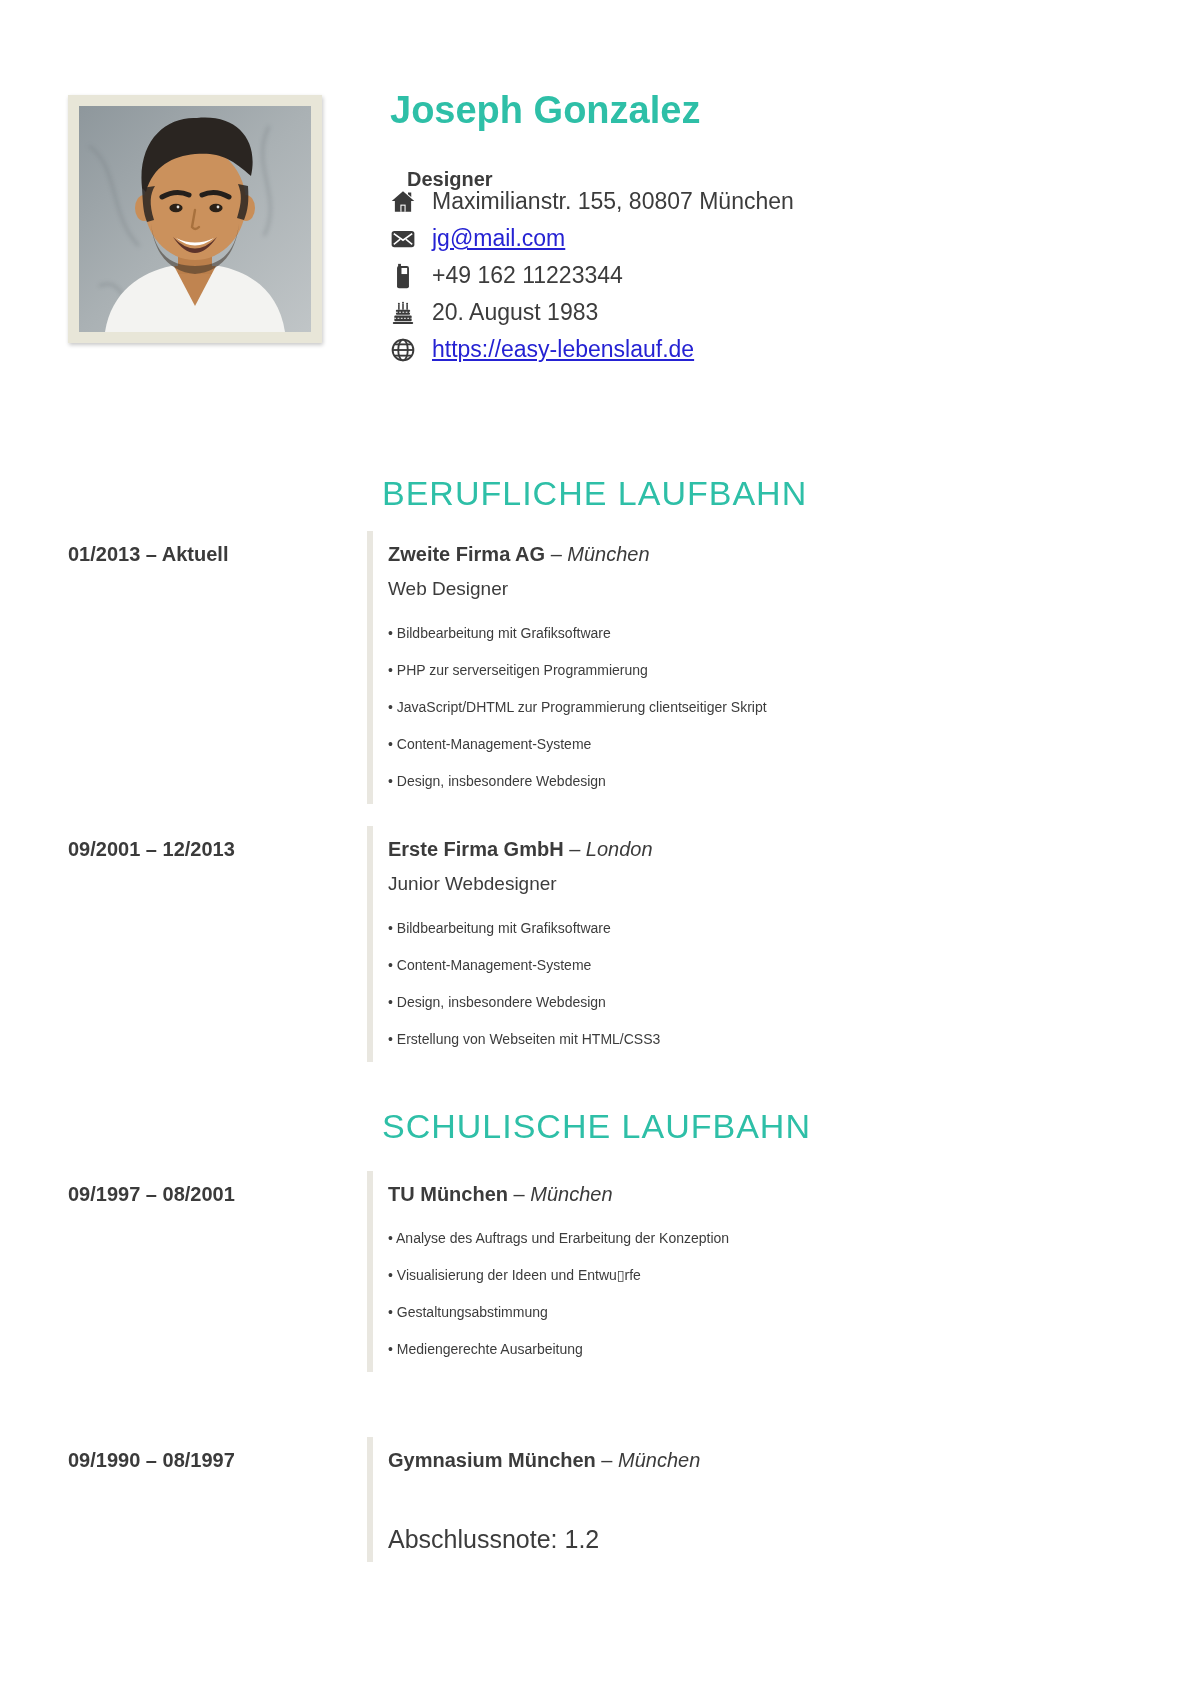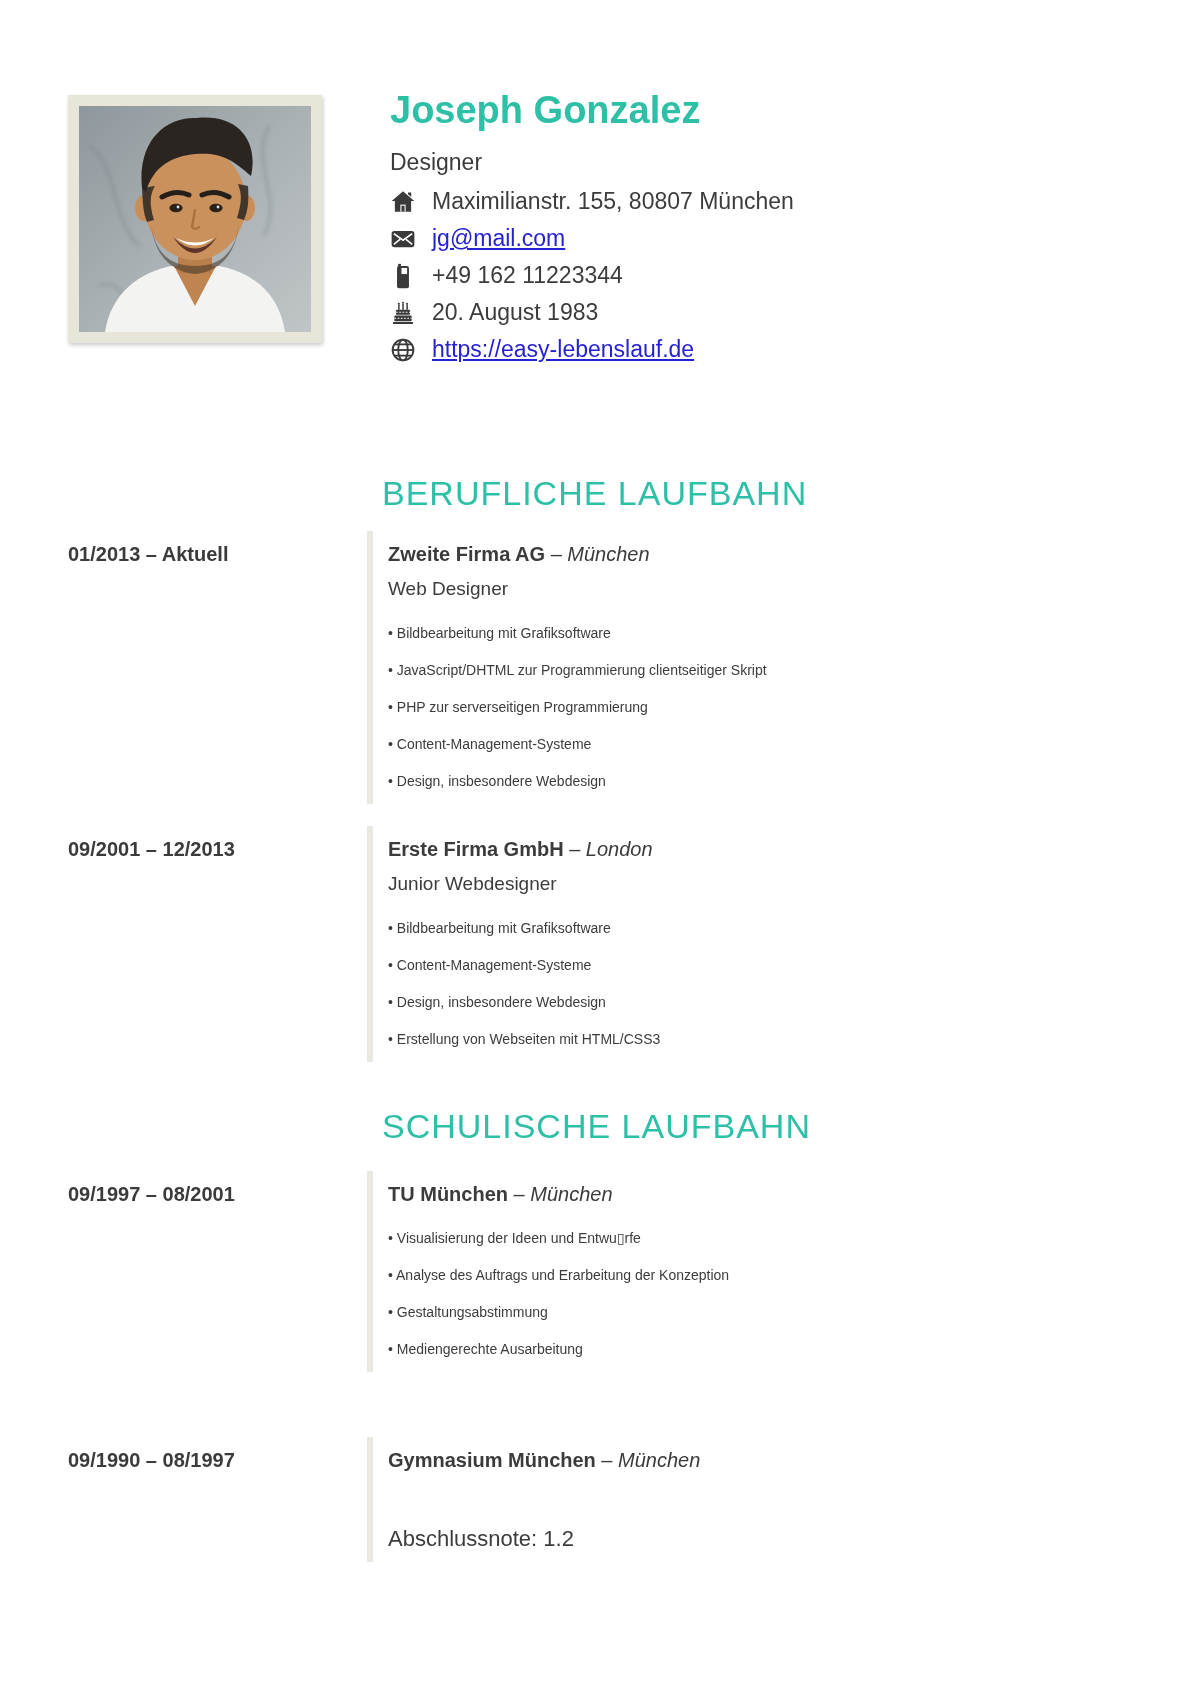--- a/index.html
+++ b/index.html
@@ -20,22 +20,22 @@
     position:absolute;left:68px;top:95px;width:254px;height:248px;
     background:var(--frame);padding:11px;
     box-shadow:1px 2px 4px rgba(0,0,0,.22);
   }
   .photo-frame svg{display:block;width:100%;height:100%;}
   .person-name{
     position:absolute;left:390px;top:88px;margin:0;
     font-size:38px;line-height:44px;font-weight:700;color:var(--accent);
   }
   .person-title{
-    position:absolute;left:390px;top:148px;margin:0;
-    font-size:23px;line-height:28px;font-weight:400;color:#3b3b3b;
+    position:absolute;left:390px;top:148px;margin:17px;
+    font-size:20px;line-height:28px;font-weight:700;color:#3b3b3b;
   }
   .contacts{
     position:absolute;left:390px;top:183px;margin:0;padding:0;list-style:none;width:700px;
   }
   .contact-row{display:flex;align-items:center;height:37px;}
   .cicon{width:26px;height:26px;flex:0 0 26px;margin-right:16px;display:flex;align-items:center;justify-content:center;}
   .cicon svg{width:26px;height:26px;display:block;}
   .ctext{font-size:23px;color:var(--text);}
   a.ctext{color:var(--link);text-decoration:underline;}
   
@@ -52,21 +52,21 @@
     margin-left:299px;border-left:6px solid var(--bar);
     padding:12px 0 12px 15px;
   }
   .title-line{font-size:20px;line-height:22px;color:#3b3b3b;}
   .title-line .org{font-weight:700;}
   .title-line .loc{font-style:italic;font-weight:400;}
   .role{margin-top:13px;font-size:19px;line-height:22px;min-height:22px;}
   ul.bullets{margin:22px 0 0 0;padding:0;list-style:none;}
   ul.bullets li{font-size:14px;line-height:22px;}
   ul.bullets li + li{margin-top:15px;}
-  .note{margin-top:22px;font-size:22px;line-height:22px;}
+  .note{margin-top:22px;font-size:25px;line-height:22px;}
 </style>
 </head>
 <body>
 
 <div class="page">
 
   <div class="photo-frame">
     <svg viewBox="0 0 232 226" preserveAspectRatio="none" xmlns="http://www.w3.org/2000/svg">
       <defs>
         <linearGradient id="bgg" x1="0" y1="0" x2="1" y2="1">
@@ -188,22 +188,22 @@
       <h3 class="section-title" style="top: 461px;">BERUFLICHE LAUFBAHN</h3>
       <div class="entry" style="top: 531px;">
     <div class="period">01/2013 – Aktuell</div>
     <div class="content">
       <div class="title-line">
         <span class="org">Zweite Firma AG</span><span class="sep"> – </span><em class="loc">München</em>
       </div>
       <div class="role">Web Designer</div>
       <ul class="bullets">
             <li>• Bildbearbeitung mit Grafiksoftware</li>
+            <li>• PHP zur serverseitigen Programmierung</li>
             <li>• JavaScript/DHTML zur Programmierung clientseitiger Skript</li>
-            <li>• PHP zur serverseitigen Programmierung</li>
             <li>• Content-Management-Systeme</li>
             <li>• Design, insbesondere Webdesign</li>
           </ul>
 
     </div>
   </div>
       <div class="entry" style="top: 826px;">
     <div class="period">09/2001 – 12/2013</div>
     <div class="content">
       <div class="title-line">
@@ -220,22 +220,22 @@
     </div>
   </div>
       <h3 class="section-title" style="top: 1094px;">SCHULISCHE LAUFBAHN</h3>
       <div class="entry" style="top: 1171px;">
     <div class="period">09/1997 – 08/2001</div>
     <div class="content">
       <div class="title-line">
         <span class="org">TU München</span><span class="sep"> – </span><em class="loc">München</em>
       </div>
       <ul class="bullets">
+            <li>• Analyse des Auftrags und Erarbeitung der Konzeption</li>
             <li>• Visualisierung der Ideen und Entwu▯rfe</li>
-            <li>• Analyse des Auftrags und Erarbeitung der Konzeption</li>
             <li>• Gestaltungsabstimmung</li>
             <li>• Mediengerechte Ausarbeitung</li>
           </ul>
 
     </div>
   </div>
       <div class="entry" style="top: 1437px;">
     <div class="period">09/1990 – 08/1997</div>
     <div class="content">
       <div class="title-line">

